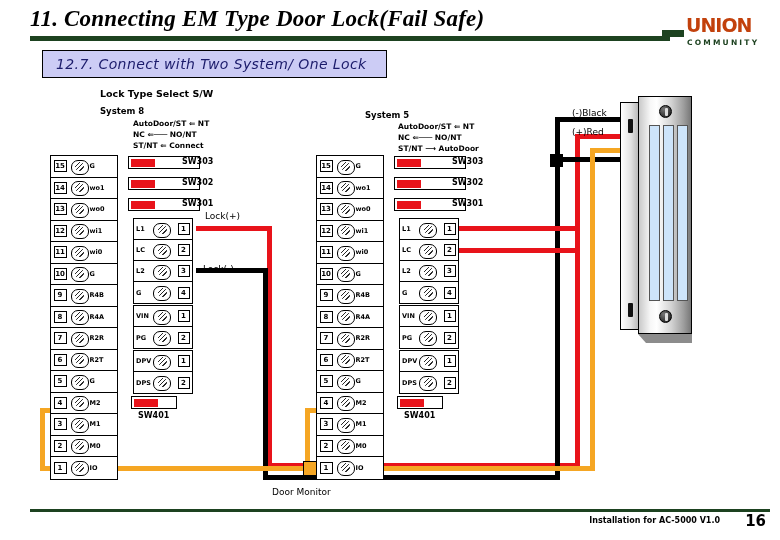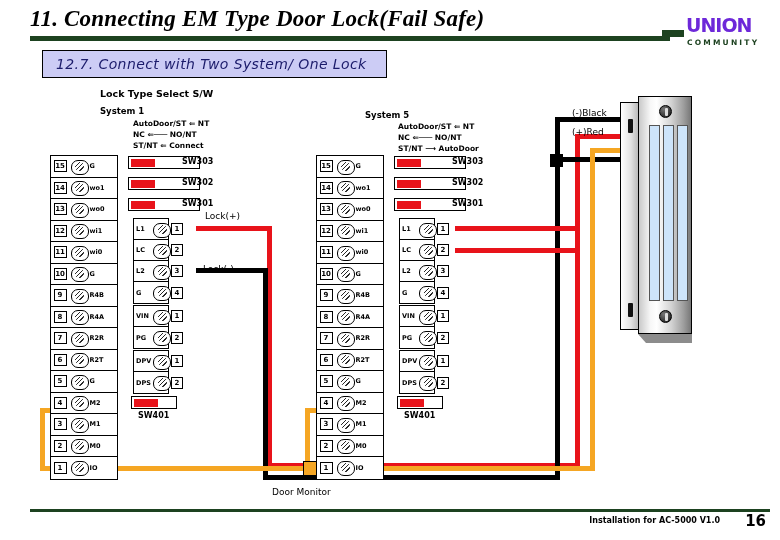--- a/index.html
+++ b/index.html
@@ -18,21 +18,21 @@
   }
   #title-rule {
     position:absolute; left:30px; top:36px; width:640px; height:5px;
     background:#1d4220;
   }
   #logo-block { position:absolute; right:6px; top:12px; width:112px; height:40px; }
   #logo-dash { position:absolute; left:0px; top:18px; width:22px; height:7px; background:#1d4220; }
   #logo-word {
     position:absolute; left:24px; top:4px;
     font-family:"DejaVu Sans", sans-serif;
-    font-size:19px; font-weight:bold; color:#6d28d9;
+    font-size:19px; font-weight:bold; color:#c2410c;
     letter-spacing:-1px; line-height:19px;
   }
   #logo-sub {
     position:absolute; left:25px; top:26px;
     font-family:"DejaVu Sans", sans-serif;
     font-size:7.5px; font-weight:bold; color:#1d4220; letter-spacing:2.2px;
   }
   
   #section-banner {
     position:absolute; left:42px; top:50px; width:345px; height:28px;
@@ -102,21 +102,21 @@
   .dip .knob {
     position:absolute; left:2px; top:2px; width:24px; height:7.5px;
     background:#e8131a;
   }
   .dip-lbl {
     position:absolute; font-family:"DejaVu Sans", sans-serif;
     font-size:8px; font-weight:bold; color:#000; white-space:nowrap;text-align:center;
   }
   
   .conn {
-    position:absolute; border:1.6px solid #000; background:#fff; width:36px;
+    position:absolute; border:1.6px solid #000; background:#fff; width:60px;
   }
   .conn-row {
     position:relative; height:21px; border-bottom:1.5px solid #000;
     display:flex; align-items:center;
   }
   .conn-row:last-child { border-bottom:none; }
   .conn-lbl {
     font-family:"DejaVu Sans", sans-serif;
     font-size:6.5px; font-weight:bold; color:#000;
     margin-left:2px; width:13px; flex:0 0 auto;
@@ -207,21 +207,21 @@
   <div id="logo-word">UNION</div>
   <div id="logo-sub">COMMUNITY</div>
 </div>
 
 <div id="section-banner">
   <span>12.7. Connect with Two System/ One Lock</span>
 </div>
 
 <div id="lock-type-label">Lock Type Select S/W</div>
 
-<div class="sys-title" style="left:100px; top:106px;">System 1</div>
+<div class="sys-title" style="left:100px; top:106px;">System 8</div>
 <div class="arrow-line" style="left:133px; top:119px;">AutoDoor/ST ⇐ NT</div>
 <div class="arrow-line" style="left:133px; top:130px;">NC ⇐─── NO/NT</div>
 <div class="arrow-line" style="left:133px; top:141px;">ST/NT ⇐ Connect</div>
 
 <div class="sys-title" style="left:365px; top:110px;">System 5</div>
 <div class="arrow-line" style="left:398px; top:122px;">AutoDoor/ST ⇐ NT</div>
 <div class="arrow-line" style="left:398px; top:133px;">NC ⇐─── NO/NT</div>
 <div class="arrow-line" style="left:398px; top:144px;">ST/NT ⟶ AutoDoor</div>
 
 <div class="wire w-red" style="left:196px; top:226px; width:76px; height:5px;"></div>

